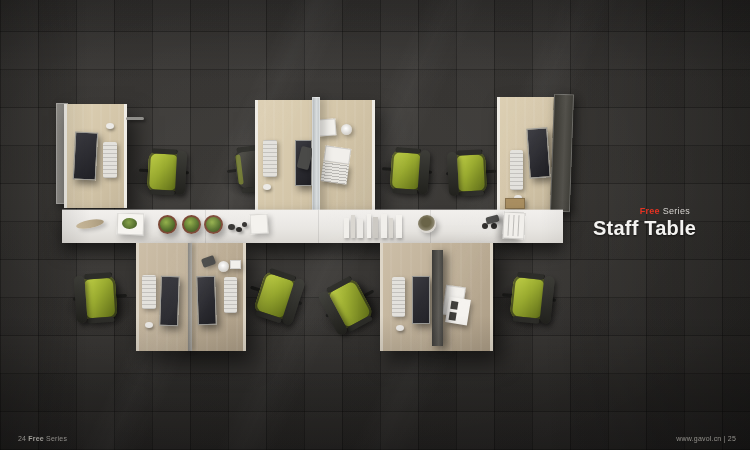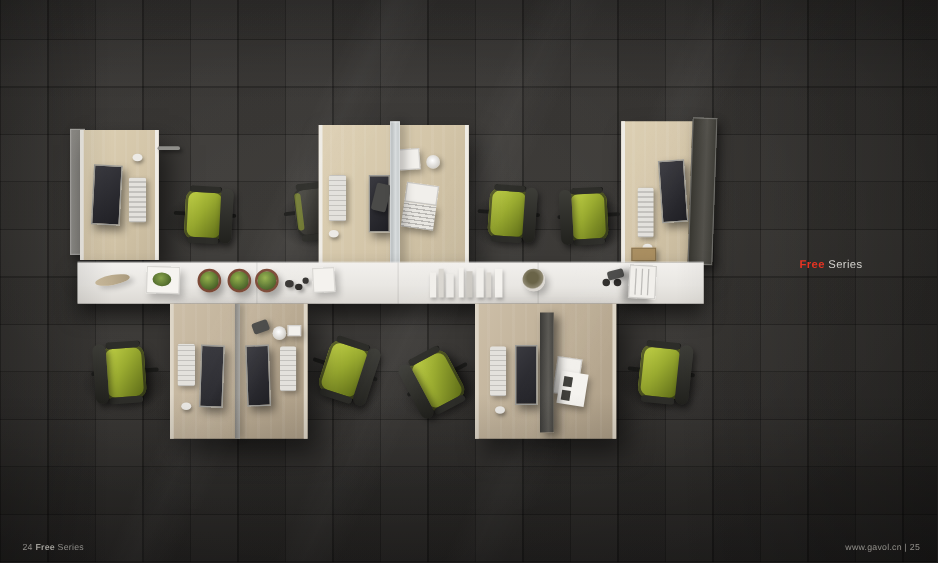--- a/index.html
+++ b/index.html
@@ -304,20 +304,21 @@
   <div class="divider-dark" style="left:432px;top:250px;width:11px;height:96px;"></div>
 
   <div class="streaks"></div>
   <div class="vignette"></div>
 
   <div class="caption">
     <div class="series">
       <span class="hl">Free</span>
       <span class="rest">Series</span>
     </div>
+    <div class="title">Staff Table</div>
   </div>
 
   <div class="footer left">
     <span>24</span>
     <b>Free</b>
     <span>Series</span>
   </div>
   <div class="footer right">
     <span>www.gavol.cn</span>
     <span>|</span>

